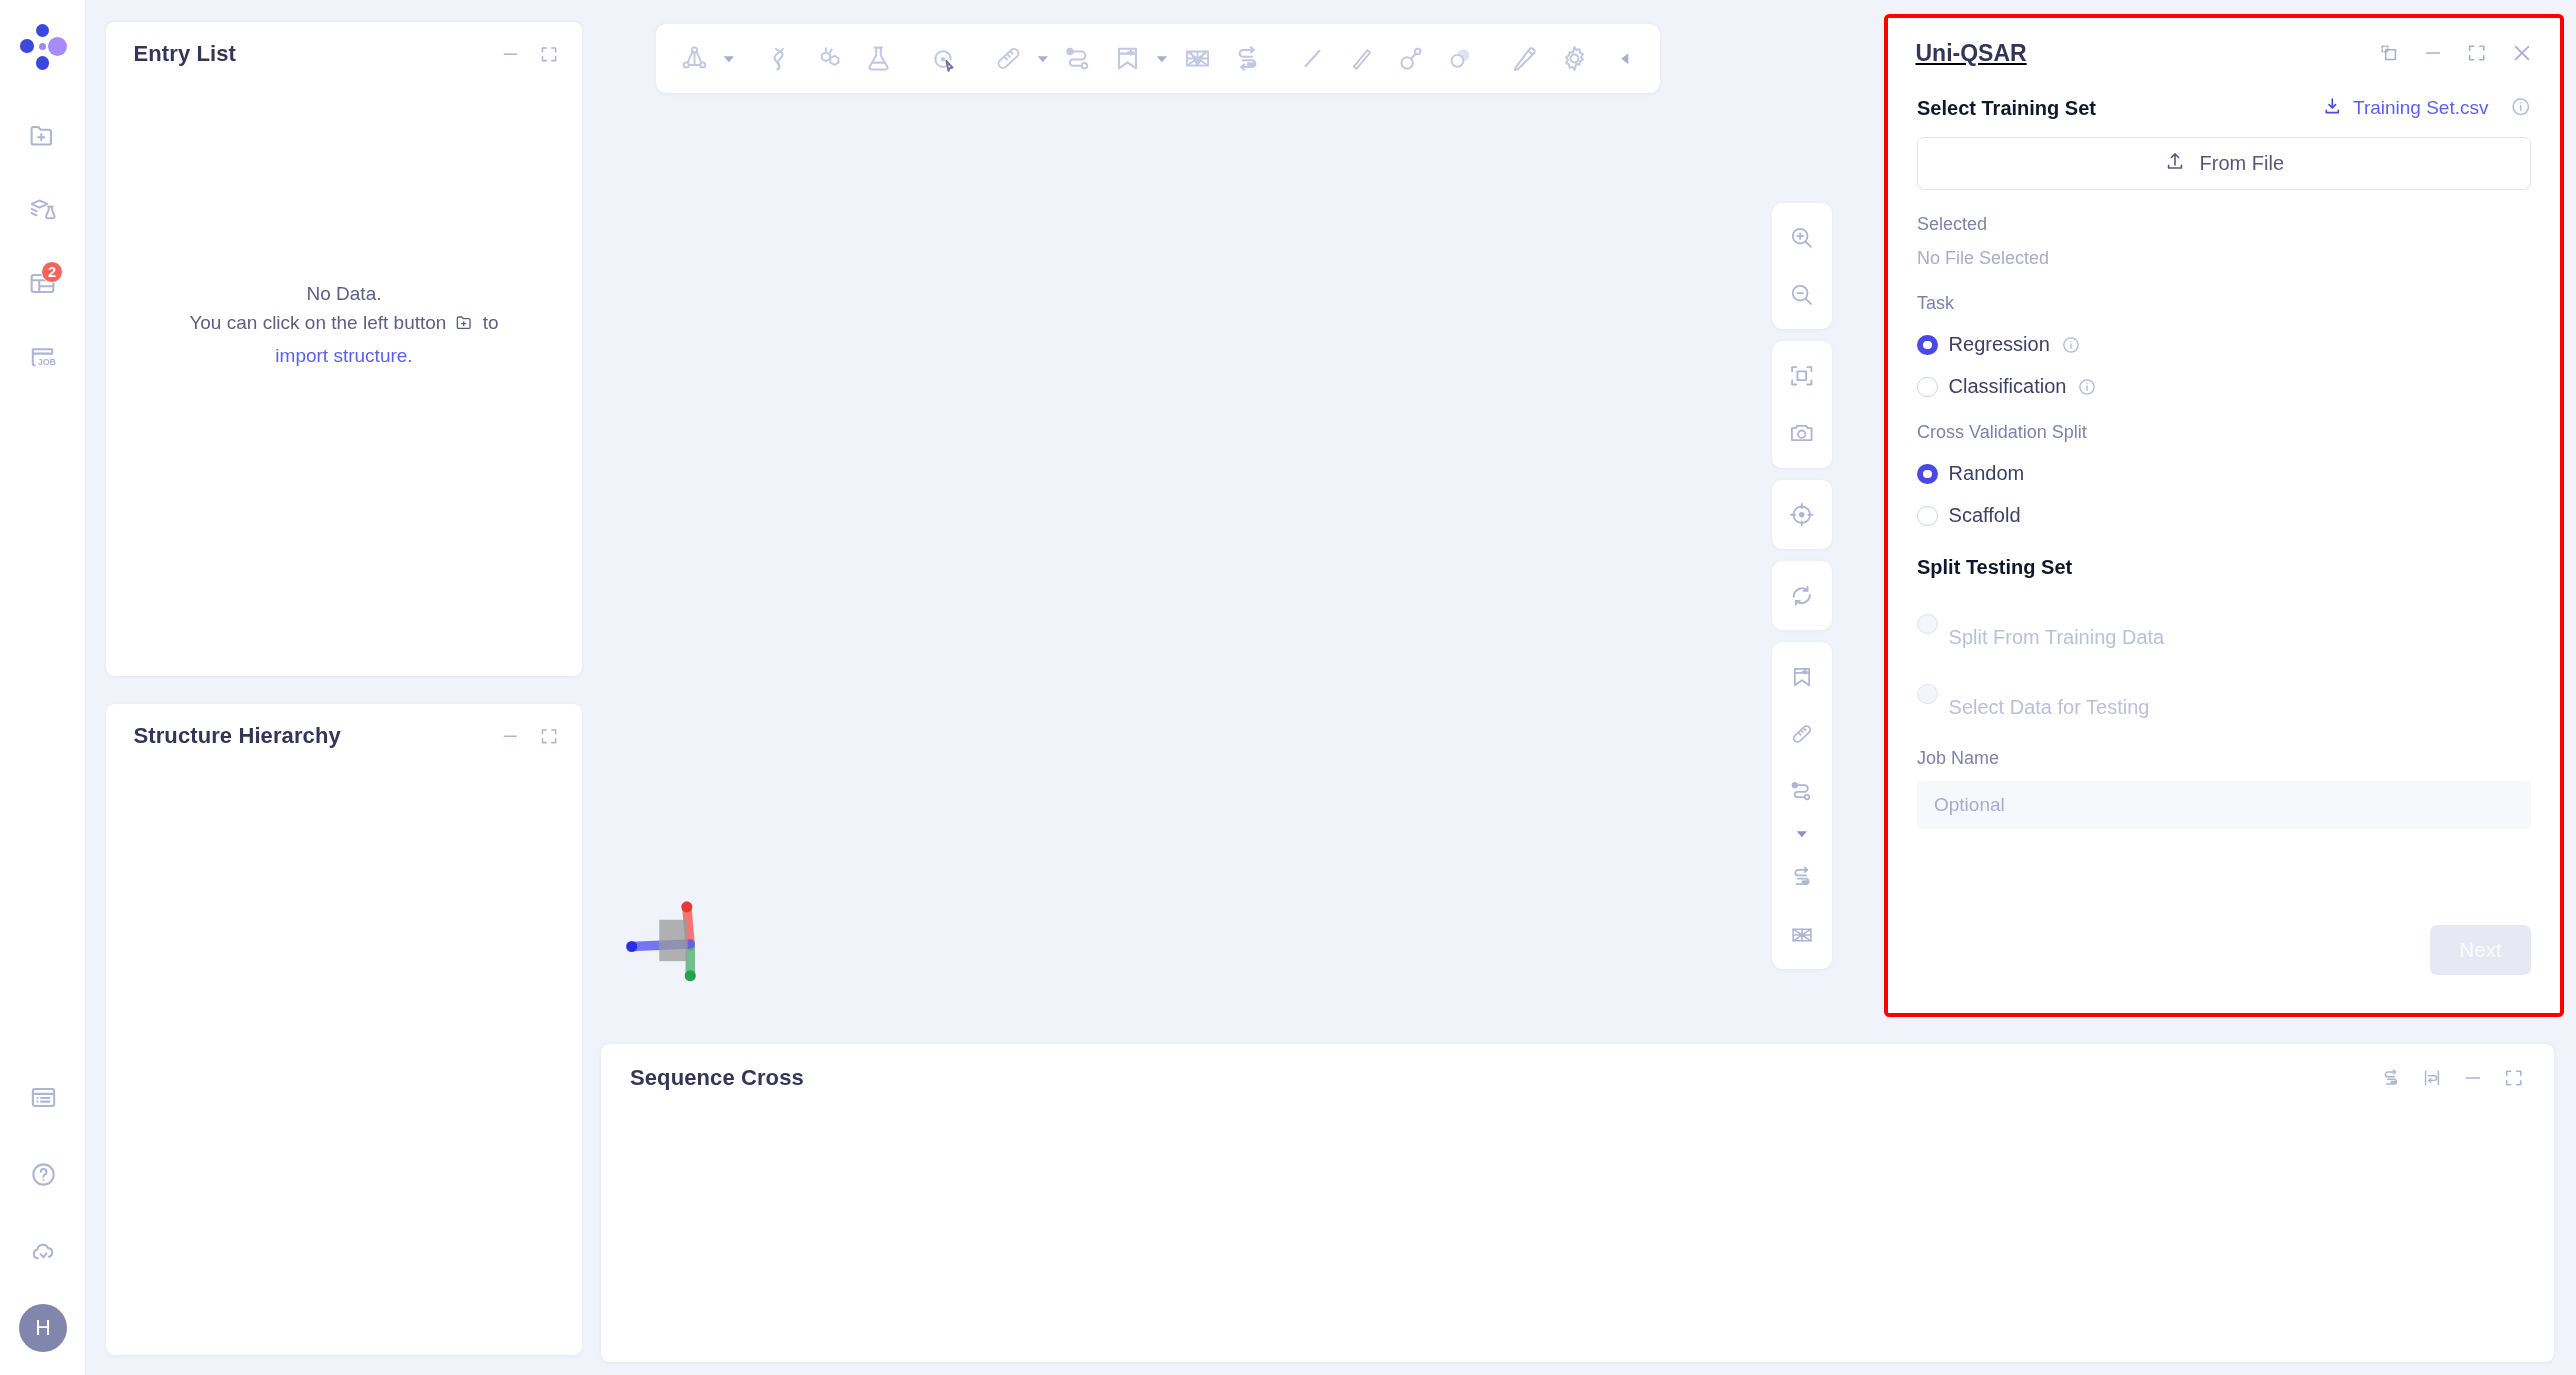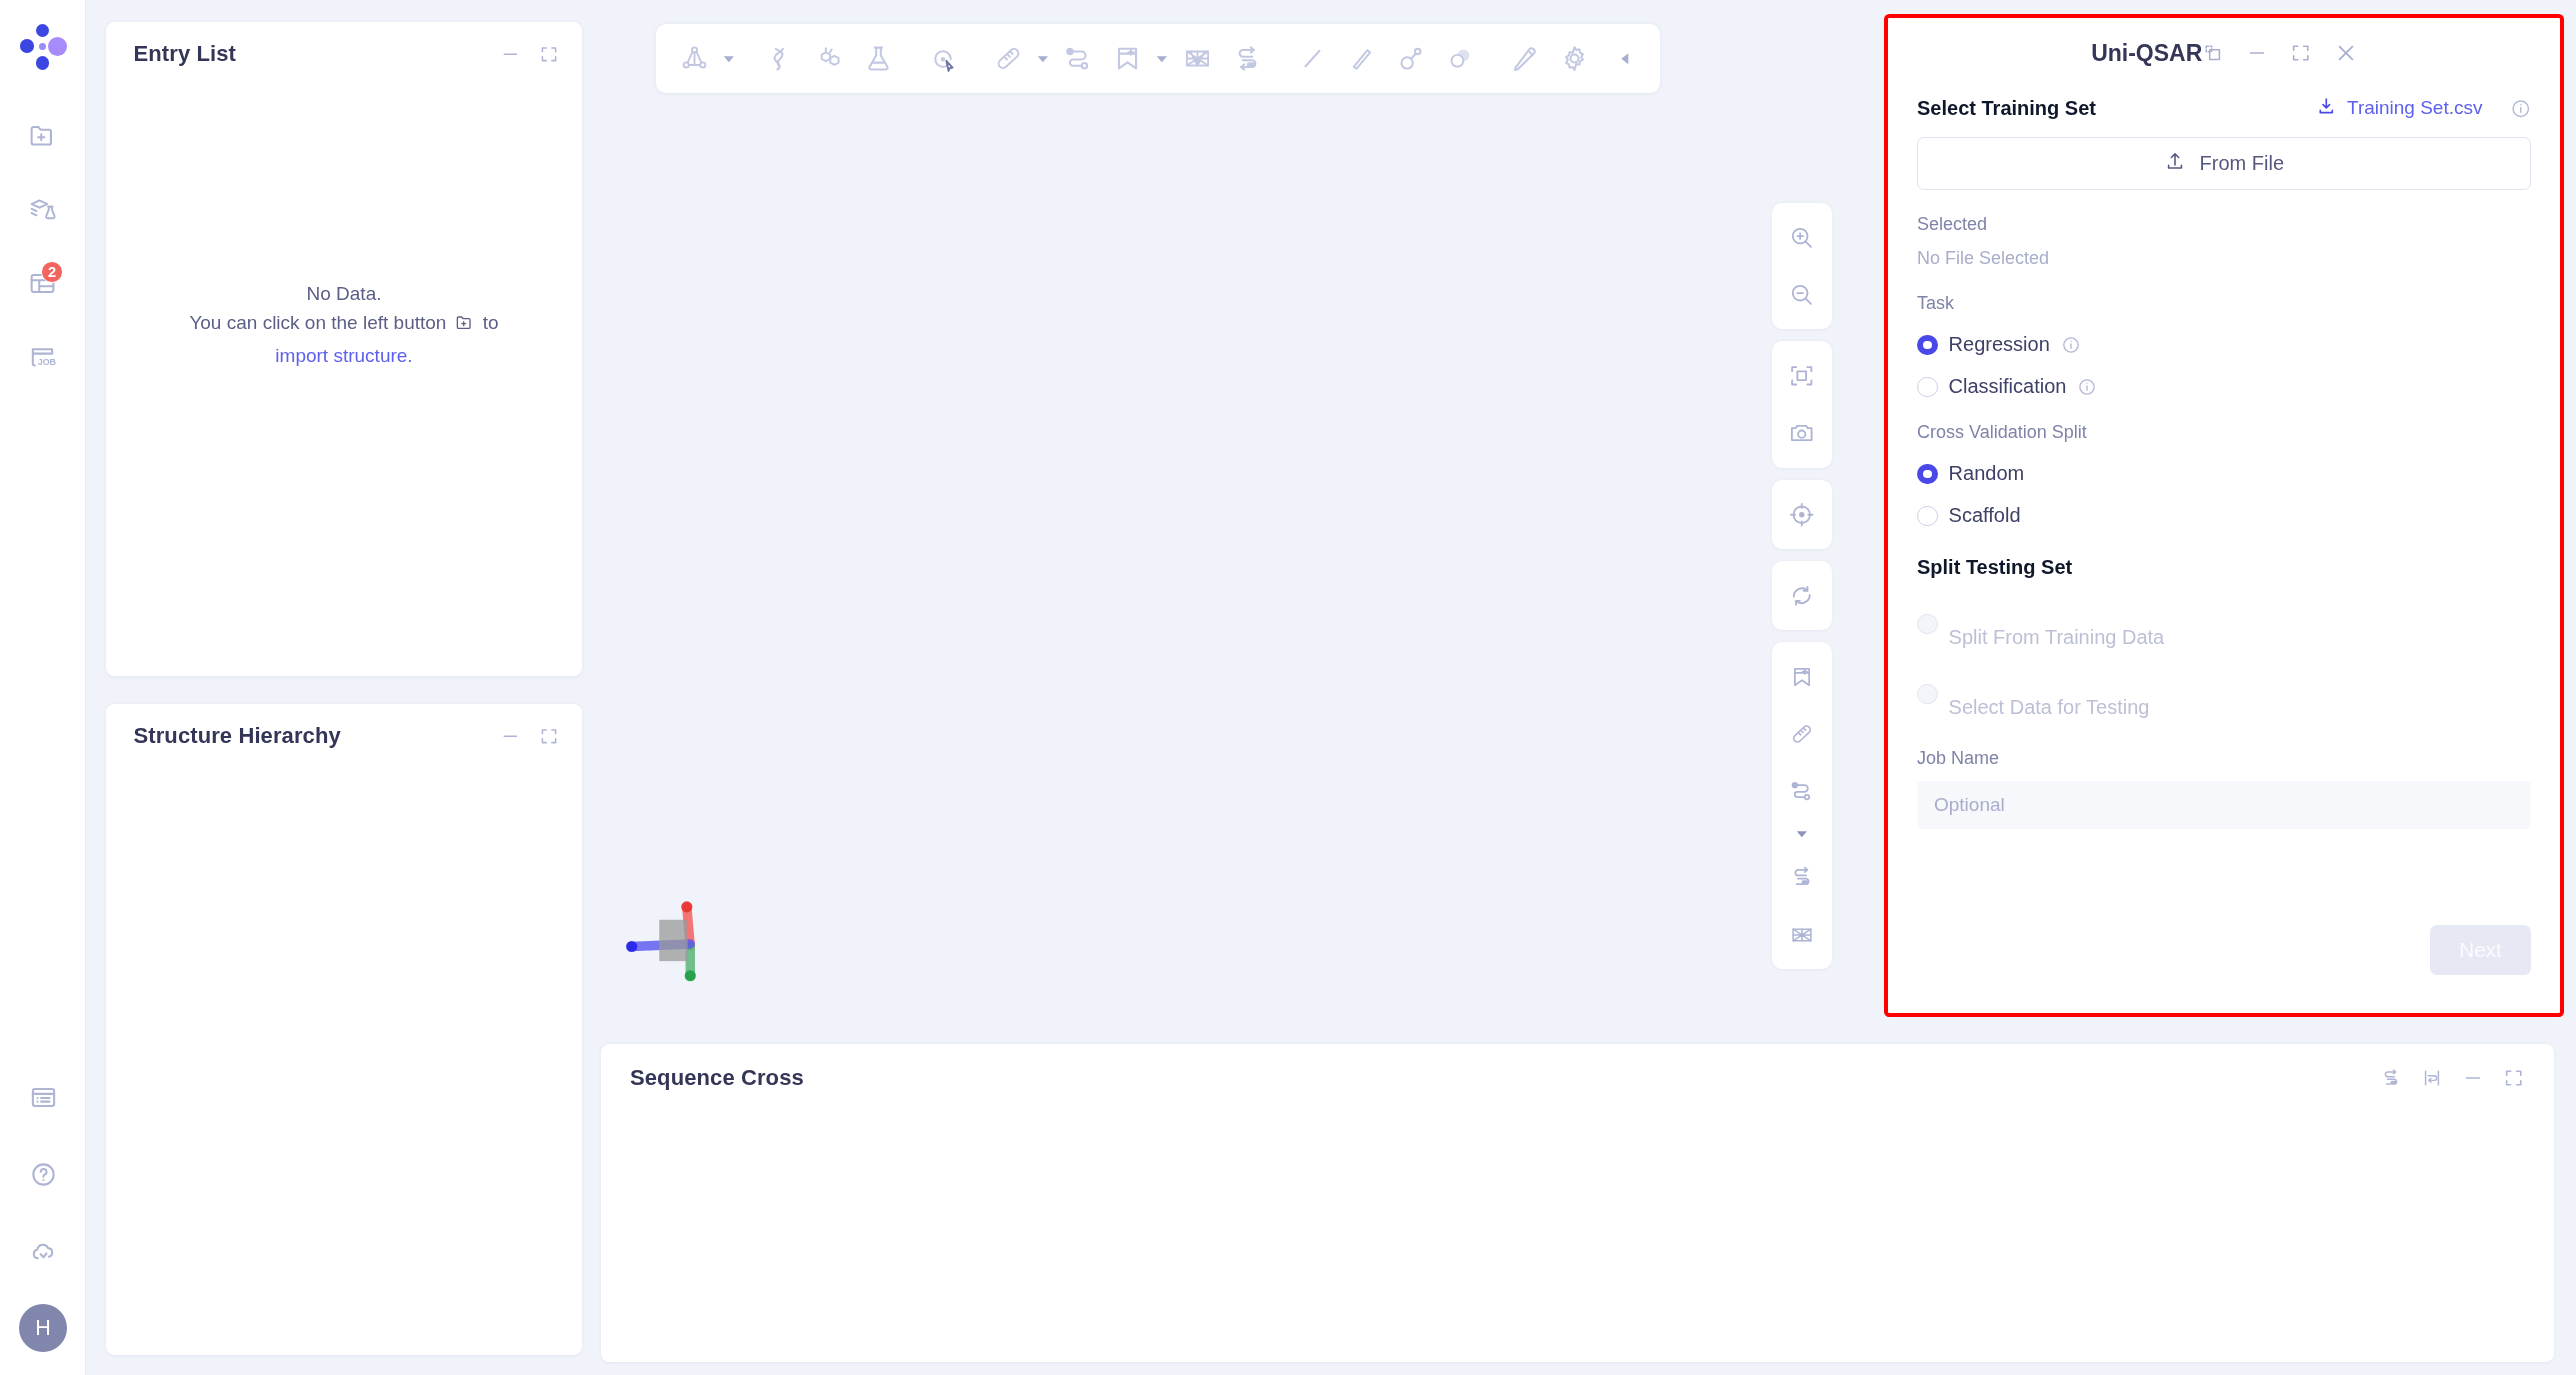--- a/index.html
+++ b/index.html
@@ -102,22 +102,23 @@
   }
   #seq .panel-head { padding: 20.6px 29px 0 29px; }
 
   
   #qsar {
     position: absolute; left: 1884px; top: 13.7px; width: 680px; height: 1003px;
     background: #fff; border: 4.3px solid #fe0000; border-radius: 5.2px;
     display: flex; flex-direction: column;
   }
   #qsar-head {
-    display: flex; align-items: center; justify-content: center;
+    display: flex; align-items: center; justify-content: space-between;
     padding: 22px 26px 0 27.5px;
+    text-decoration: underline;
   }
   #qsar-title { font-size: 23px; font-weight: 700; color: #343657; }
   #qsar-ctrls { display: flex; align-items: center; gap: 22px; color: #a9afd0; }
   #qsar-body { padding: 29px 29px 0 29px; flex: 1; position: relative; }
 
   .row-between { display: flex; align-items: center; justify-content: space-between; }
   .sec-title { font-size: 20px; font-weight: 700; color: #0f172a; }
   .file-link { display: flex; align-items: center; gap: 10.3px; font-size: 19px; color: #5d5fef; cursor: pointer; }
   .info-ic { color: #b3b8d6; display: inline-flex; cursor: pointer; }
 
@@ -611,21 +612,21 @@
               <path d="M5.6 5.6 18.4 18.4M18.4 5.6 5.6 18.4"></path>
             </svg>
         </span>
       </div>
     </div>
 
     <div id="qsar-body">
 
       <div class="row-between">
         <div class="sec-title">Select Training Set</div>
-        <div style="display:flex;align-items:center;gap:27px;">
+        <div style="display:flex;gap:21px;">
           <span class="file-link">
             <span>
               <svg width="20.6" height="20.6" viewBox="0 0 24 24" fill="none" stroke="#4a49e8" stroke-width="1.9" stroke-linecap="round" stroke-linejoin="round">
                 <path d="M12 3.6v9.6M8.2 10l3.8 3.8L15.8 10"></path>
                   <path d="M5 16.8v2.6h14v-2.6"></path>
               </svg>
             </span>
             <span>Training Set.csv</span>
           </span>
           <span class="info-ic">

